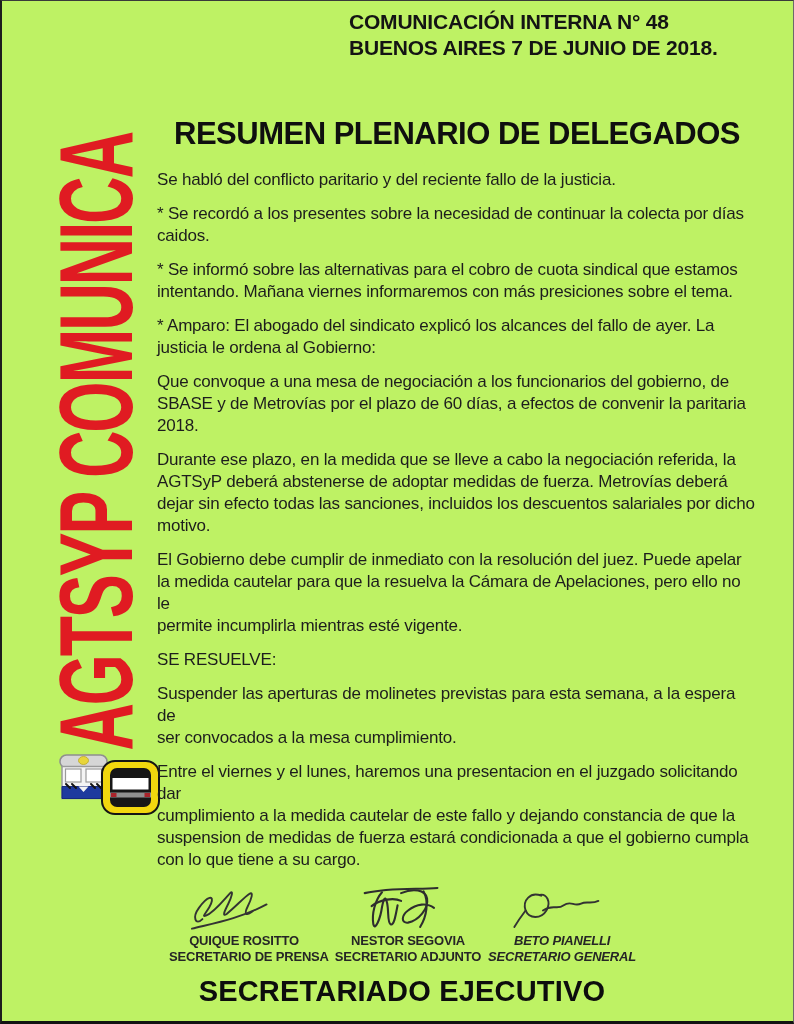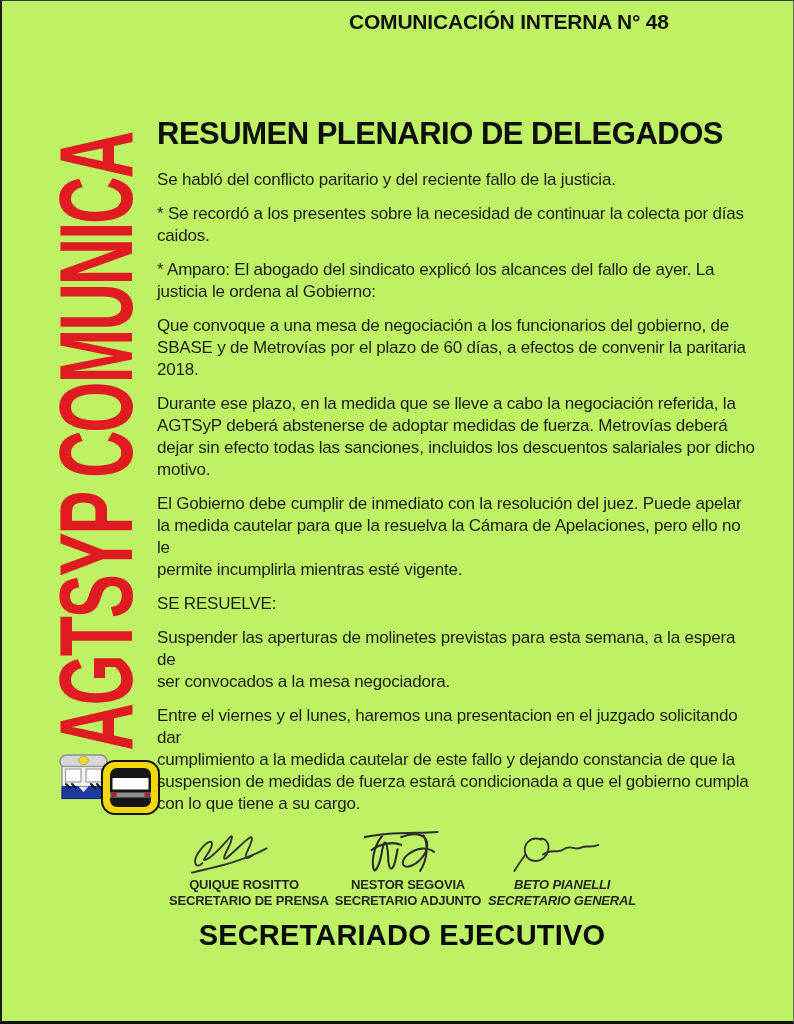--- a/index.html
+++ b/index.html
@@ -19,21 +19,21 @@
   .banner span {
     position:absolute; left:50%; top:50%;
     transform:translate(-50%,-50%) rotate(-90deg) scale(0.75,1.18);
     white-space:nowrap; font-weight:bold; font-size:88px; letter-spacing:-3px;
     color:#e01b22;
   }
   .logo { position:absolute; left:55px; top:750px; }
   .main { position:absolute; left:155px; top:116px; width:600px; }
   .doc-title {
     font-size:31px; line-height:34px; font-weight:bold; letter-spacing:-0.5px;
-    margin:0 0 18px 0; color:#0f0f0f;
+    text-align:center; margin:0 0 18px 0; color:#0f0f0f;
   }
   .main p {
     font-size:17px; line-height:22px; margin:12px 0 10px 0;
     white-space:pre-line; letter-spacing:-0.2px; color:#1d1d1d;
   }
   .org-line {
     font-size:17px; font-weight:bold; text-align:center; letter-spacing:-0.2px;
     margin:4px 0 8px 0; color:#0f0f0f;
   }
   .sig-row { display:flex; margin-top:2px; }
@@ -51,20 +51,21 @@
     font-size:29px; font-weight:bold; letter-spacing:0.2px; color:#0d0d0d;
   }
 </style>
 </head>
 <body>
 
 <div class="page">
 
   <div class="header">
     <div>COMUNICACIÓN INTERNA N° 48</div>
+    <div>BUENOS AIRES 7 DE JUNIO DE 2018.</div>
   </div>
 
   <div class="banner">
     <span>AGTSYP COMUNICA</span>
   </div>
 
   <div class="logo">
     <svg width="105" height="68" viewBox="0 0 105 68">
 
       <g>
@@ -89,35 +90,37 @@
       </g>
     </svg>
   </div>
 
   <div class="main">
     <h1 class="doc-title">RESUMEN PLENARIO DE DELEGADOS</h1>
 
     <p>Se habló del conflicto paritario y del reciente fallo de la justicia.</p>
     <p>* Se recordó a los presentes sobre la necesidad de continuar la colecta por días
 caidos.</p>
+    <p>* Se informó sobre las alternativas para el cobro de cuota sindical que estamos
+intentando. Mañana viernes informaremos con más presiciones sobre el tema.</p>
     <p>* Amparo: El abogado del sindicato explicó los alcances del fallo de ayer. La
 justicia le ordena al Gobierno:</p>
     <p>Que convoque a una mesa de negociación a los funcionarios del gobierno, de
 SBASE y de Metrovías por el plazo de 60 días, a efectos de convenir la paritaria
 2018.</p>
     <p>Durante ese plazo, en la medida que se lleve a cabo la negociación referida, la
 AGTSyP deberá abstenerse de adoptar medidas de fuerza. Metrovías deberá
 dejar sin efecto todas las sanciones, incluidos los descuentos salariales por dicho
 motivo.</p>
     <p>El Gobierno debe cumplir de inmediato con la resolución del juez. Puede apelar
 la medida cautelar para que la resuelva la Cámara de Apelaciones, pero ello no le
 permite incumplirla mientras esté vigente.</p>
     <p>SE RESUELVE:</p>
     <p>Suspender las aperturas de molinetes previstas para esta semana, a la espera de
-ser convocados a la mesa negociadora.</p>
+ser convocados a la mesa cumplimiento.</p>
     <p>Entre el viernes y el lunes, haremos una presentacion en el juzgado solicitando dar
 cumplimiento a la medida cautelar de este fallo y dejando constancia de que la
 suspension de medidas de fuerza estará condicionada a que el gobierno cumpla
 con lo que tiene a su cargo.</p>
 
 
     <div class="sig-row">
       <div class="sig">
         <svg width="130" height="52" viewBox="0 0 140 60" fill="none" stroke="#333333" stroke-width="2.2" stroke-linecap="round">
           <path d="M22,44 C14,52 10,42 18,31 C28,17 36,16 32,26 C28,36 20,42 26,40 C36,36 48,20 54,14 C58,10 56,18 52,26 C48,34 44,42 50,38 C60,30 70,19 76,15 C82,11 78,22 74,30 C70,38 72,41 80,35"></path>

